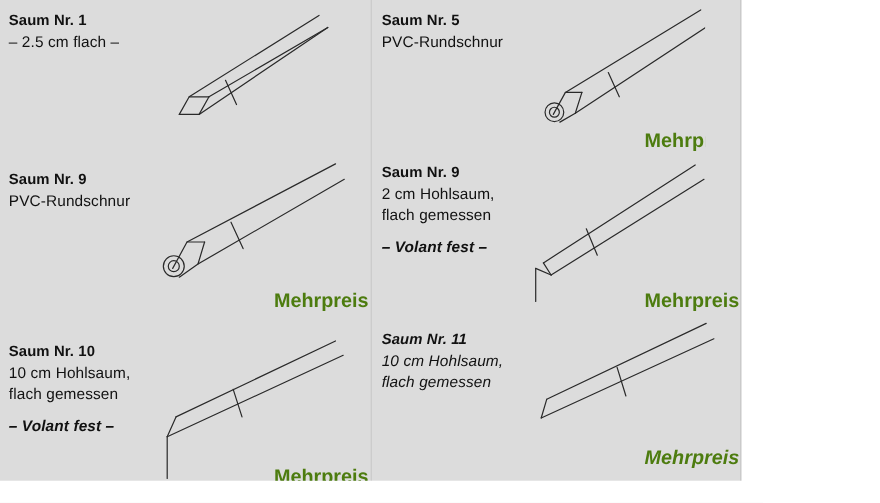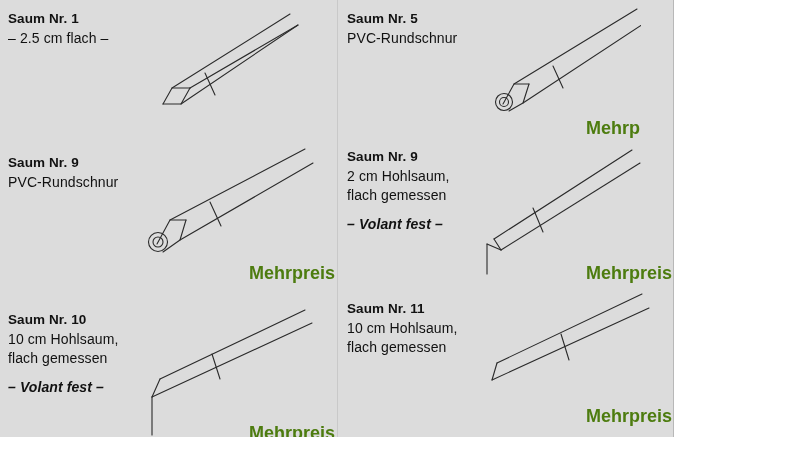--- a/index.html
+++ b/index.html
@@ -174,21 +174,21 @@
       <g fill="none" stroke="#2a2a2a" stroke-width="1.1" stroke-linecap="round" stroke-linejoin="round">
         <path d="M160 74 L305 5"></path>
         <path d="M152 92 L312 18"></path>
         <path d="M160 74 L152 92"></path>
         <path d="M152 92 L152 130"></path>
         <path d="M212 49 L220 74"></path>
       </g>
     </svg>
   </div>
 
-  <div class="cell" style="left:337px;top:288px;width:388px;height:149px;">
+  <div class="cell" style="left:337px;top:288px;width:388px;height:149px;font-style:italic;">
     <div class="cell-text" style="left:10px;top:12px;">
       <div class="title">Saum Nr. 11</div>
       <div class="sub">10 cm Hohlsaum,</div>
       <div class="sub">flach gemessen</div>
     </div>
     <div class="price" style="left:249px;top:118px;">Mehrpreis</div>
     <svg class="art" width="336" height="149" viewBox="0 0 336 149">
       <g fill="none" stroke="#2a2a2a" stroke-width="1.1" stroke-linecap="round" stroke-linejoin="round">
         <path d="M160 75 L305 6"></path>
         <path d="M155 92 L312 20"></path>

